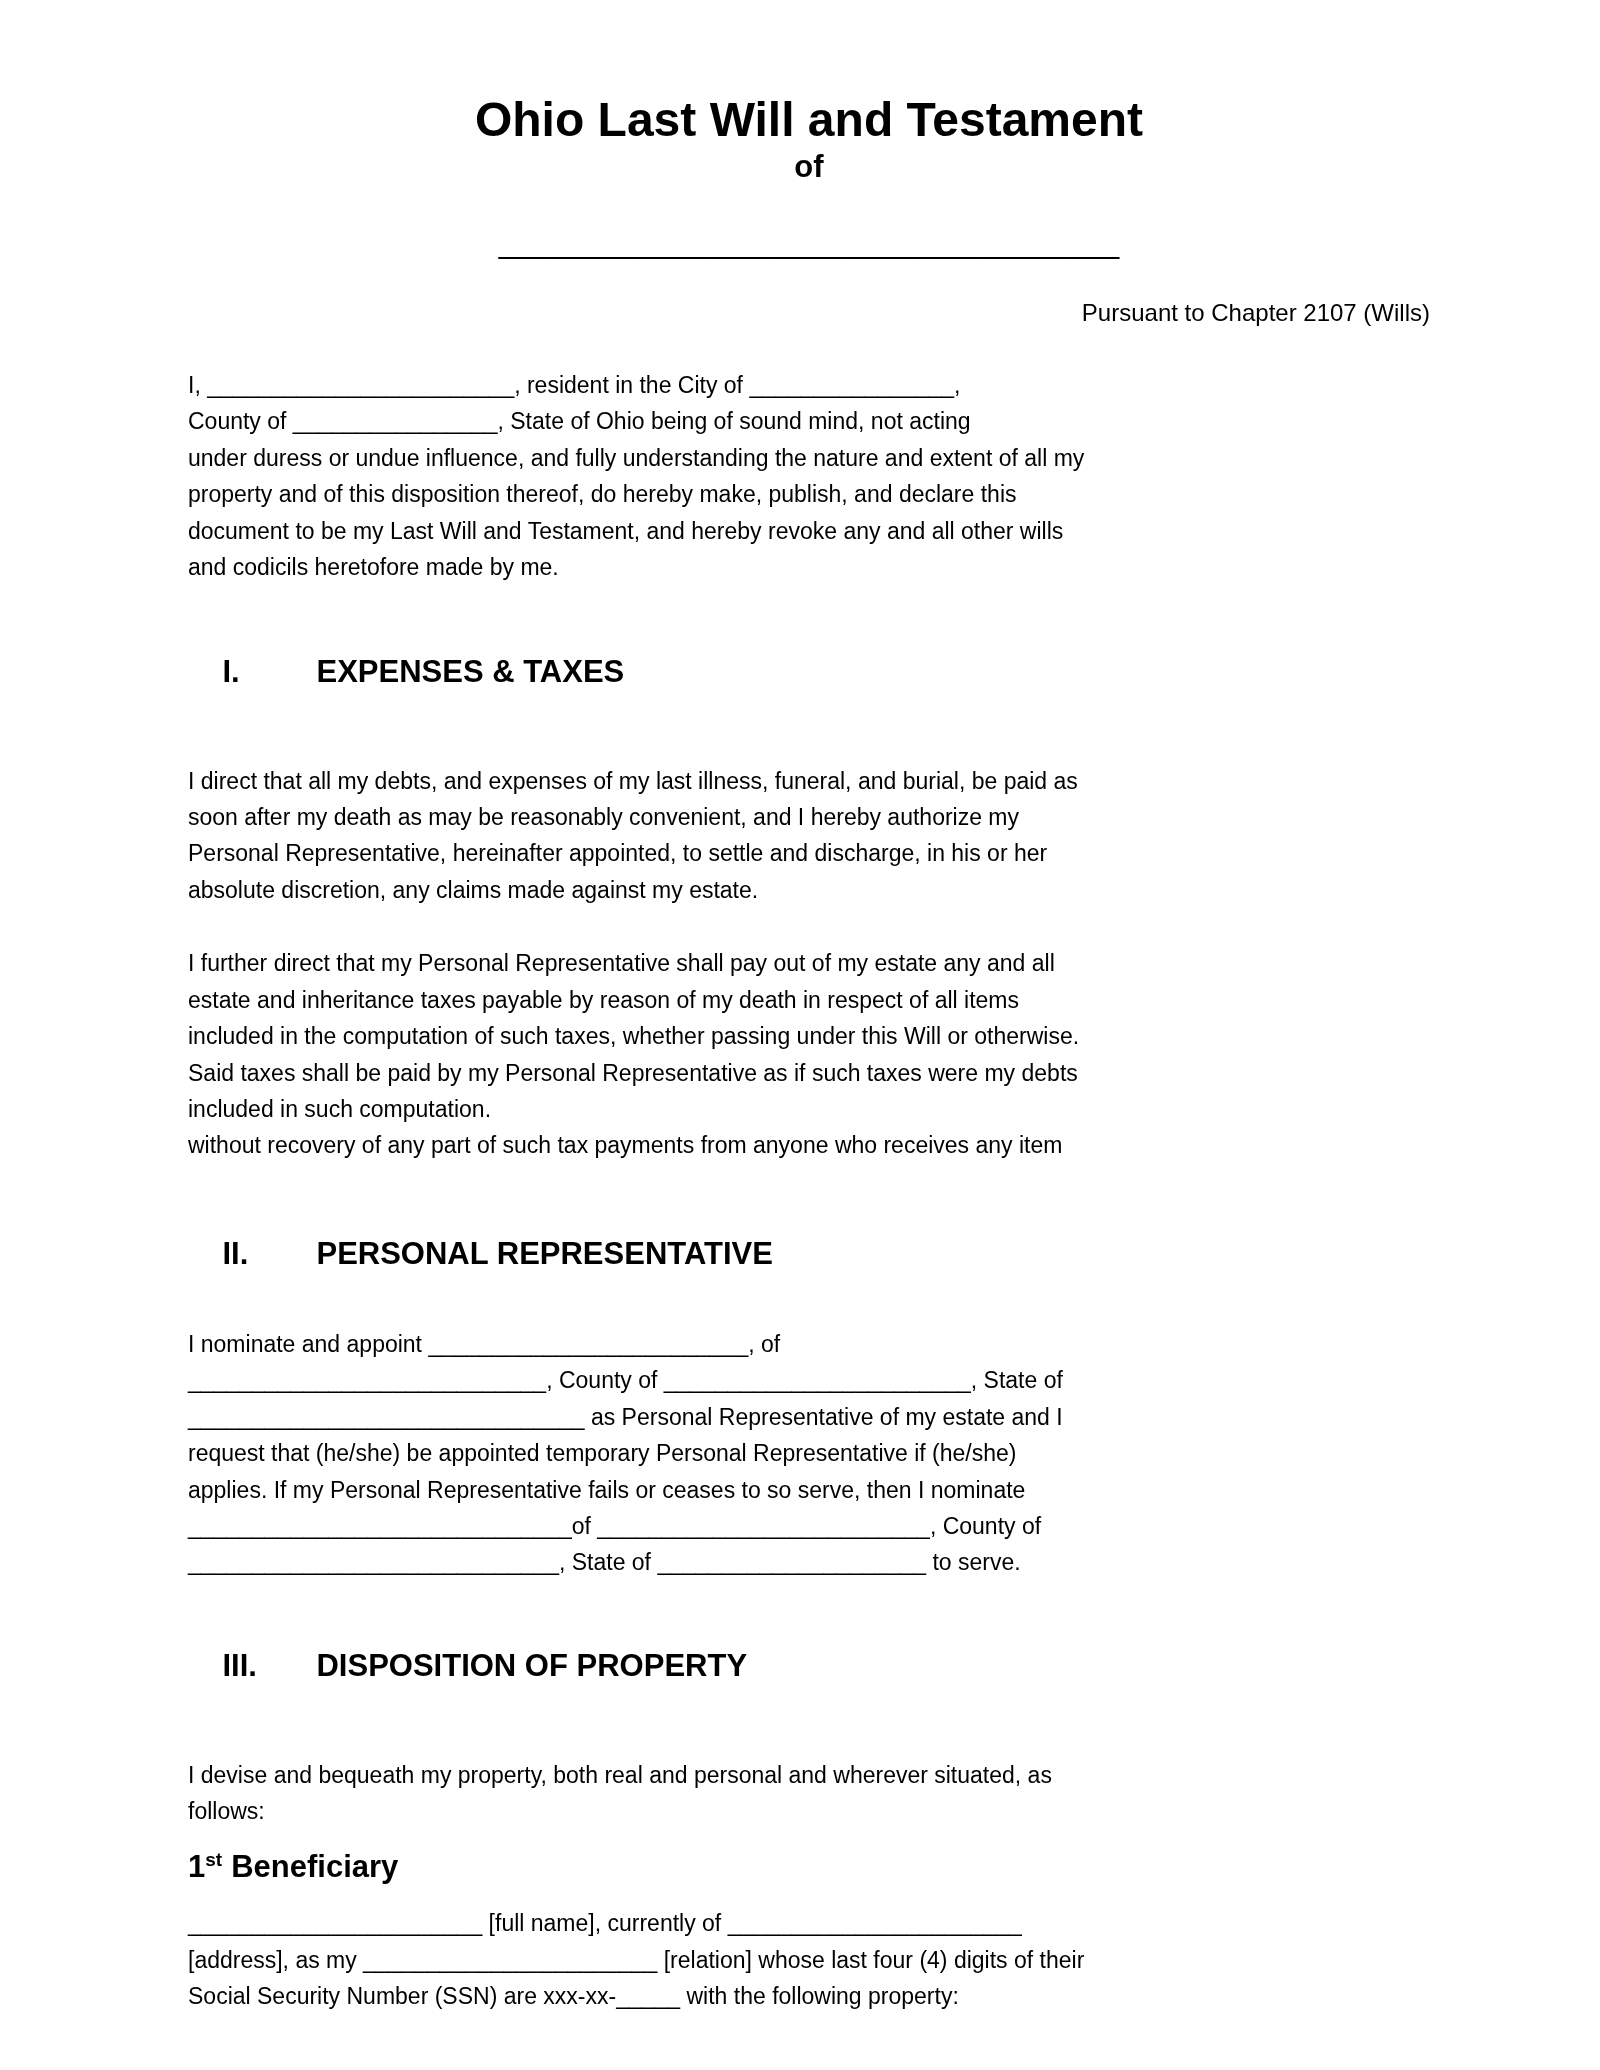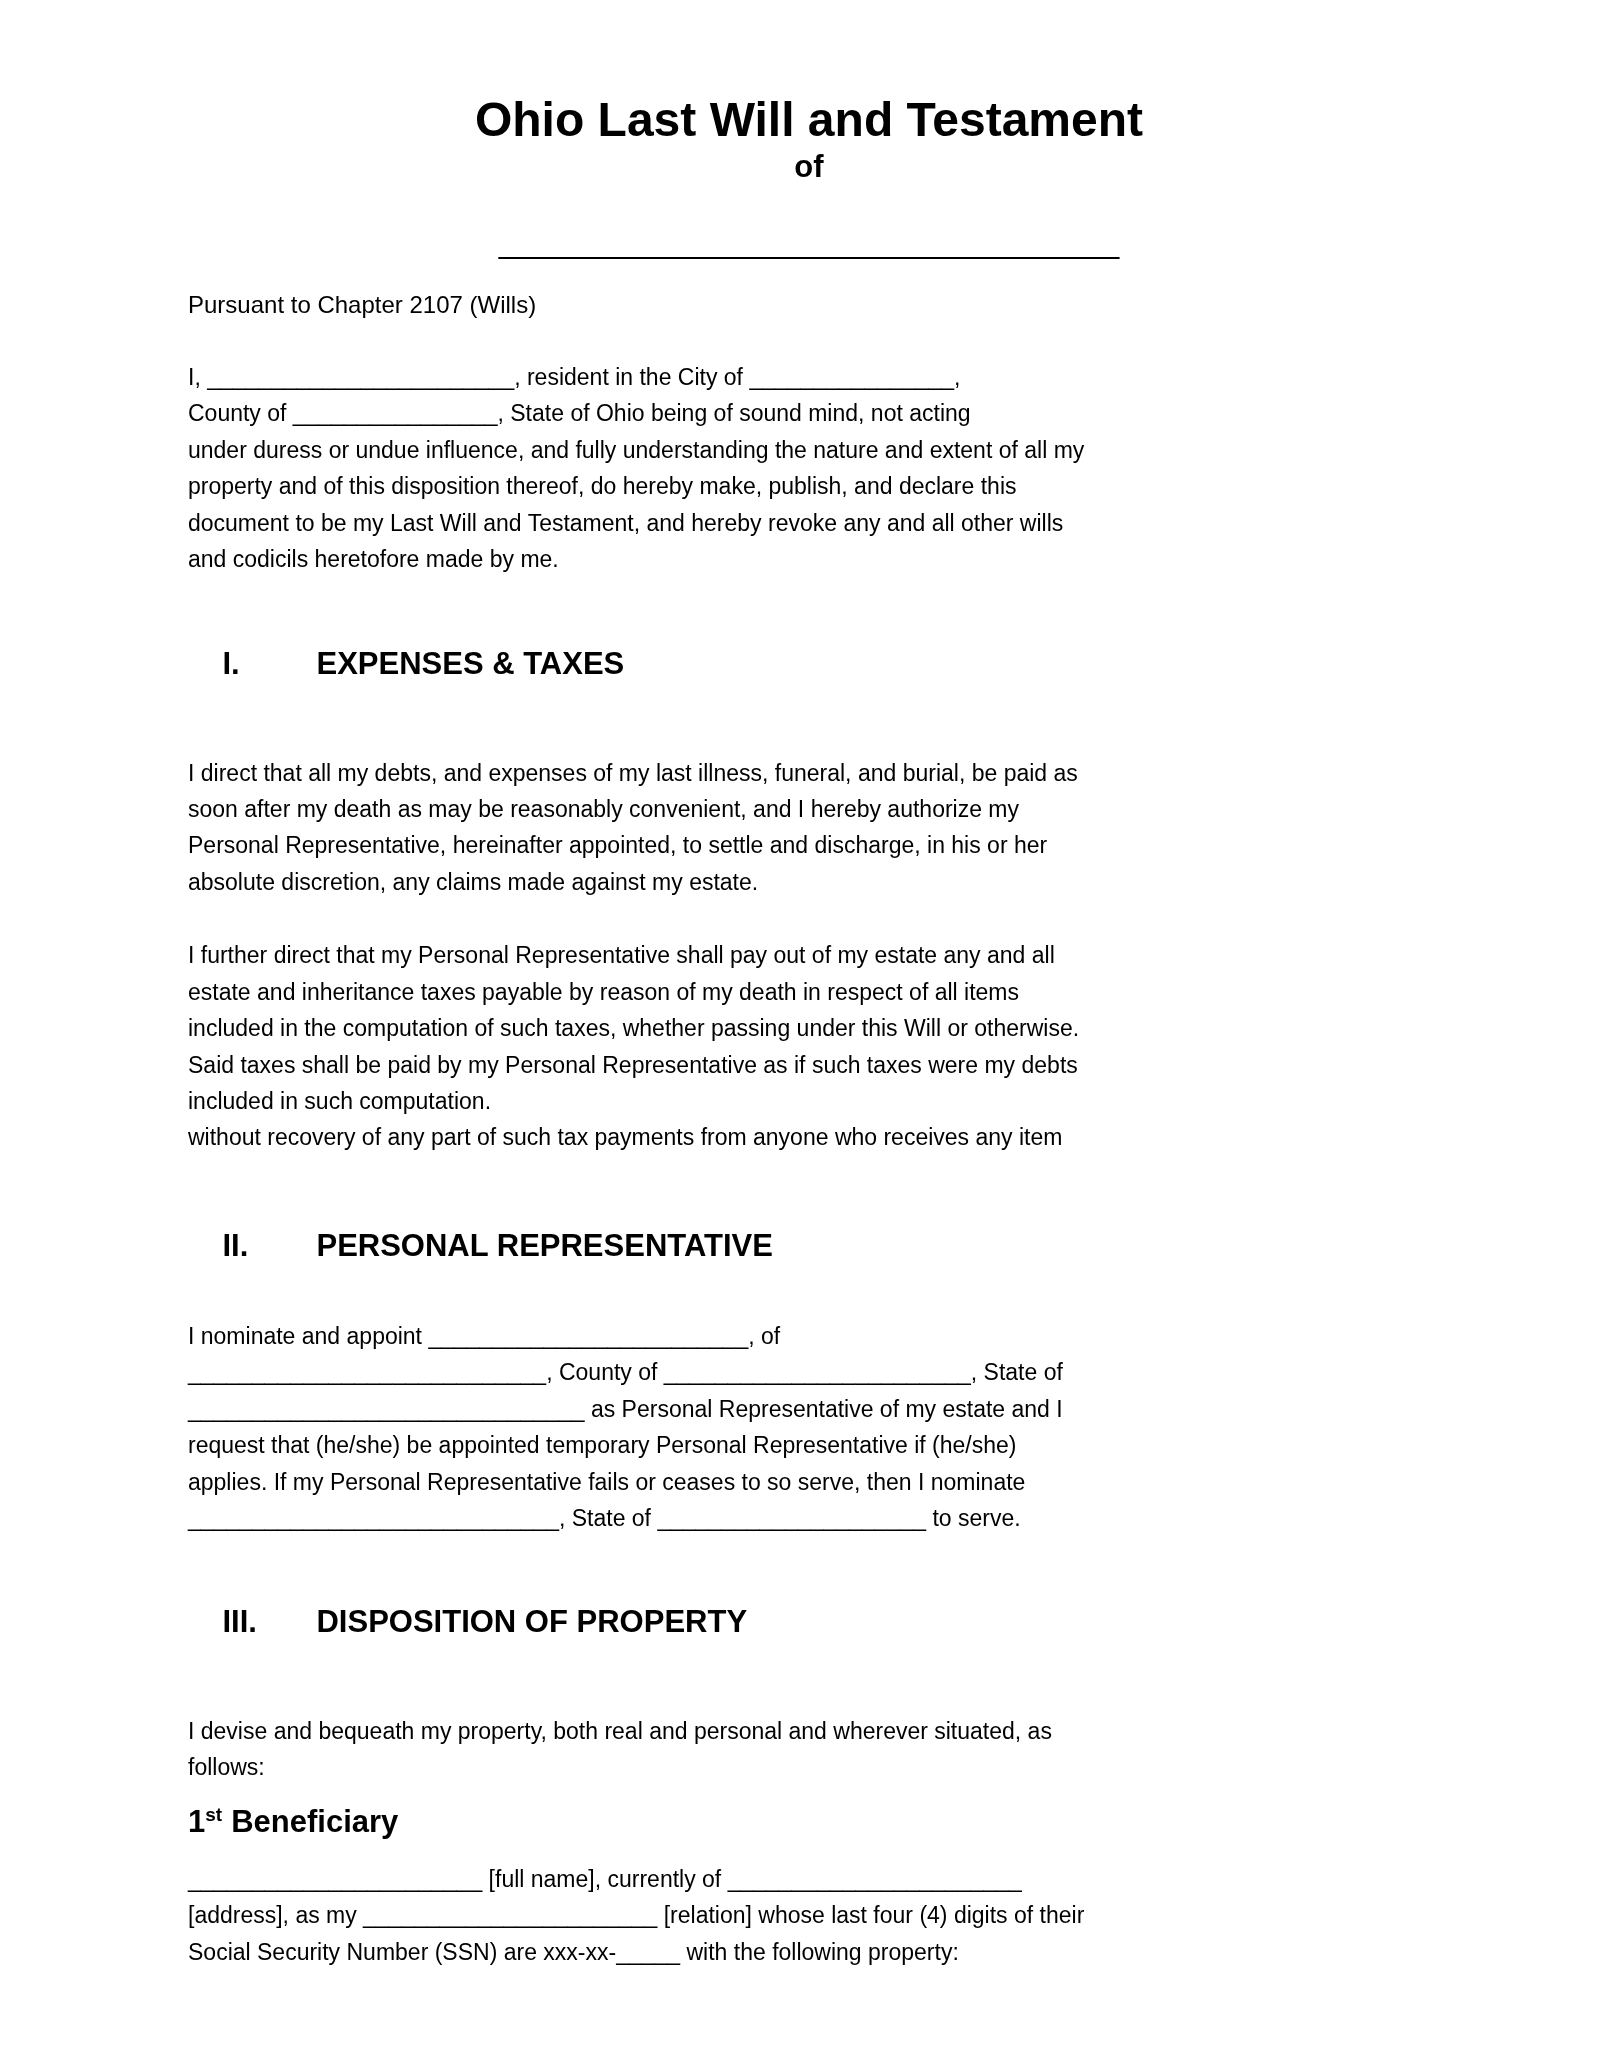--- a/index.html
+++ b/index.html
@@ -34,22 +34,22 @@
     line-height: 36px;
   }
   .name-blank {
     margin-top: 40px;
     text-align: center;
     font-size: 31px;
     line-height: 36px;
     white-space: pre;
   }
   .pursuant {
-    margin-top: 30px;
-    text-align: left;
+    margin-top: 38px;
+    text-align: right;
     font-size: 24px;
     line-height: 28px;
   }
   .para {
     font-size: 23px;
     line-height: 36.4px;
   }
   .para .line {
     white-space: pre;
   }
@@ -126,20 +126,21 @@
 
   <div class="heading h-s2">
     <span class="numeral">II.</span><span>PERSONAL REPRESENTATIVE</span>
   </div>
   <div class="para p-s2a">
       <div class="line">I nominate and appoint _________________________, of</div>
       <div class="line">____________________________, County of ________________________, State of</div>
       <div class="line">_______________________________ as Personal Representative of my estate and I</div>
       <div class="line">request that (he/she) be appointed temporary Personal Representative if (he/she)</div>
       <div class="line">applies. If my Personal Representative fails or ceases to so serve, then I nominate</div>
+      <div class="line">______________________________of __________________________, County of</div>
       <div class="line">_____________________________, State of _____________________ to serve.</div>
     </div>
 
   <div class="heading h-s3">
     <span class="numeral">III.</span><span>DISPOSITION OF PROPERTY</span>
   </div>
   <div class="para p-s3a">
       <div class="line">I devise and bequeath my property, both real and personal and wherever situated, as</div>
       <div class="line">follows:</div>
     </div>

